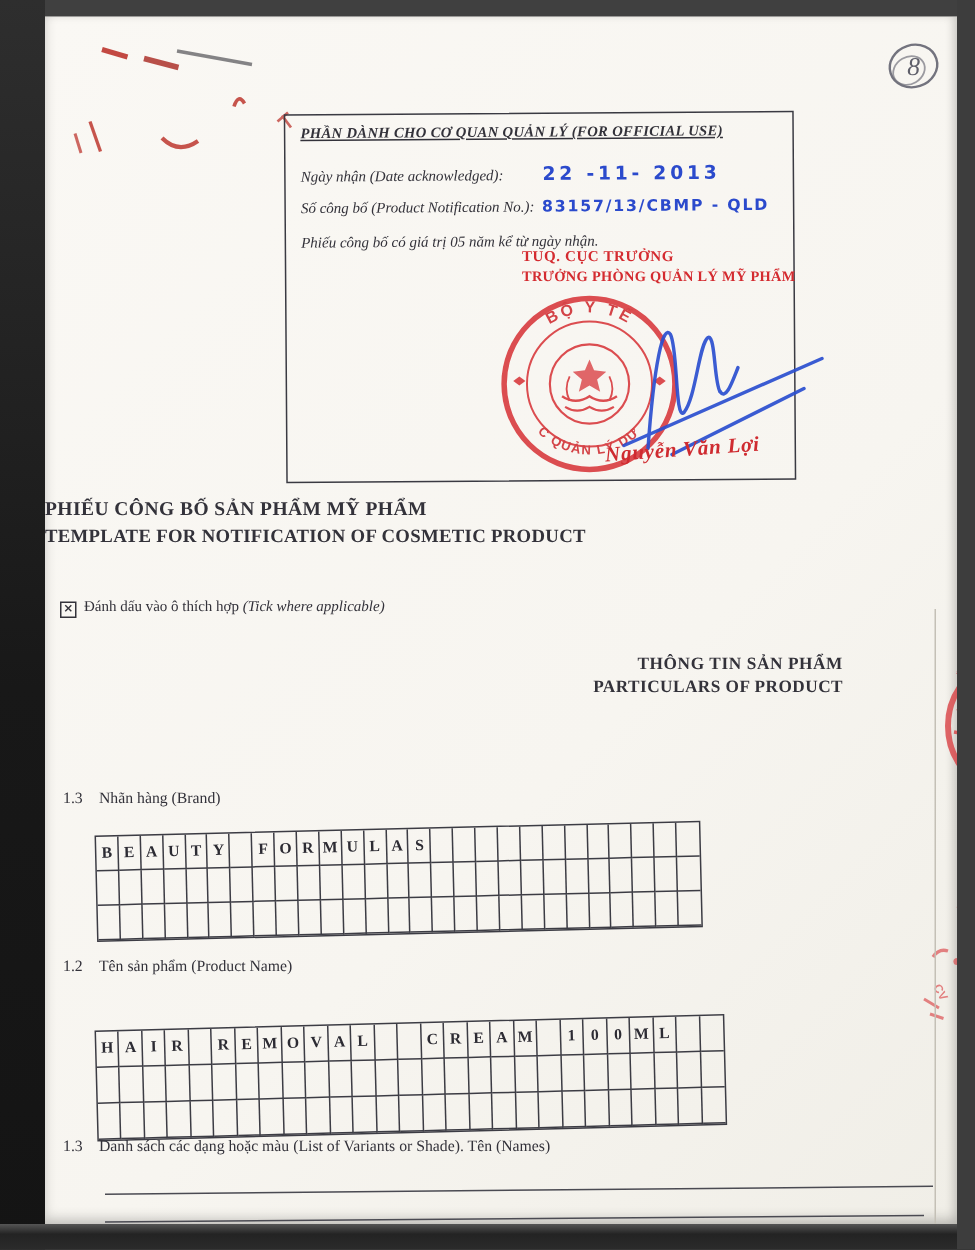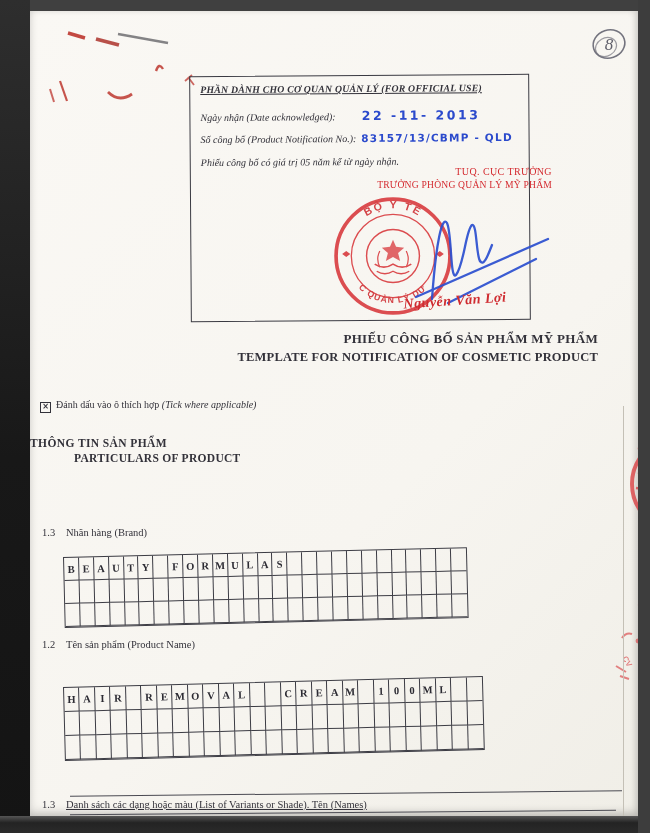--- a/index.html
+++ b/index.html
@@ -39,44 +39,44 @@
     text-decoration:underline;white-space:nowrap;
   }
   .obox-line{left:10px;white-space:nowrap;font-size:10px;}
   .stamp-blue{
     font-family:"DejaVu Sans", sans-serif;font-style:normal;font-weight:bold;
     color:#2b4acc;
   }
   .date-val{font-size:12.5px;letter-spacing:2.5px;margin-left:26px;text-align:center;}
   .notif-val{font-size:10.5px;letter-spacing:1.2px;margin-left:5px;}
   .authority{
-    left:318px;top:155px;width:204px;text-align:right;
-    color:#d42b30;font-style:normal;font-weight:normal;
+    left:318px;top:155px;width:204px;text-align:left;
+    color:#d42b30;font-style:normal;font-weight:bold;
     font-family:"Liberation Serif", serif;
   }
   .authority .l1{font-size:10px;letter-spacing:.4px;}
   .authority .l2{font-size:9.6px;letter-spacing:.2px;margin-top:2px;white-space:nowrap;}
   .signer{
     left:340px;top:282px;width:170px;text-align:center;
     color:#cf2b30;font-style:italic;font-weight:bold;font-size:14px;
     letter-spacing:.5px;transform:rotate(-4deg);white-space:nowrap;
   }
 
   
-  .doc-title{left:0;top:320px;width:540px;text-align:right;font-weight:bold;padding-left:28px;}
+  .doc-title{left:0;top:320px;width:540px;text-align:left;font-weight:bold;}
   .doc-title .vi{font-size:13px;letter-spacing:.3px;}
   .doc-title .en{font-size:12.5px;letter-spacing:.2px;margin-top:3px;}
   .tick-line{left:10px;top:388px;font-size:10px;white-space:nowrap;}
   .tick-box{
     display:inline-block;width:9px;height:9px;border:1.2px solid #33323a;
     font-size:8px;line-height:8px;text-align:center;font-weight:bold;
     vertical-align:-1px;margin-right:5px;font-family:"DejaVu Sans",sans-serif;font-style:normal;
   }
   .tick-en{font-style:italic;}
-  .section-title{left:0;top:426px;width:532px;text-align:left;font-weight:bold;}
+  .section-title{left:0;top:426px;width:532px;text-align:right;font-weight:bold;}
   .section-title .vi{font-size:11.5px;letter-spacing:.4px;}
   .section-title .en{font-size:11.5px;letter-spacing:.3px;margin-top:3px;padding-left:44px;}
 
   
   .item{font-size:10.5px;white-space:nowrap;}
   .item .num{display:inline-block;min-width:24px;}
 
   
   .lgrid{
     display:grid;border:1.6px solid #3c3c44;background:transparent;
@@ -362,21 +362,21 @@
       <div class="gcell"></div>
       <div class="gcell"></div>
       <div class="gcell"></div>
       <div class="gcell"></div>
       <div class="gcell"></div>
       <div class="gcell"></div>
       <div class="gcell"></div>
       <div class="gcell"></div>
     </div>
 
-  <div class="abs item" style="left:12px;top:788px;text-decoration:underline;">
+  <div class="abs item" style="left:12px;top:748px;">
     <span class="num">1.3</span><span>Danh sách các dạng hoặc màu (List of Variants or Shade). Tên (Names)</span>
   </div>
 
   <div id="fill-line-1" class="abs fill-line"></div>
   <div id="fill-line-2" class="abs fill-line"></div>
 
   <svg class="abs" style="left:566px;top:415px;" width="80" height="120" viewBox="0 0 80 120">
     <g stroke="#d8363a" fill="none" opacity=".75">
       <circle cx="82" cy="58" r="46" stroke-width="4"></circle>
       <circle cx="82" cy="58" r="34" stroke-width="1.2"></circle>

